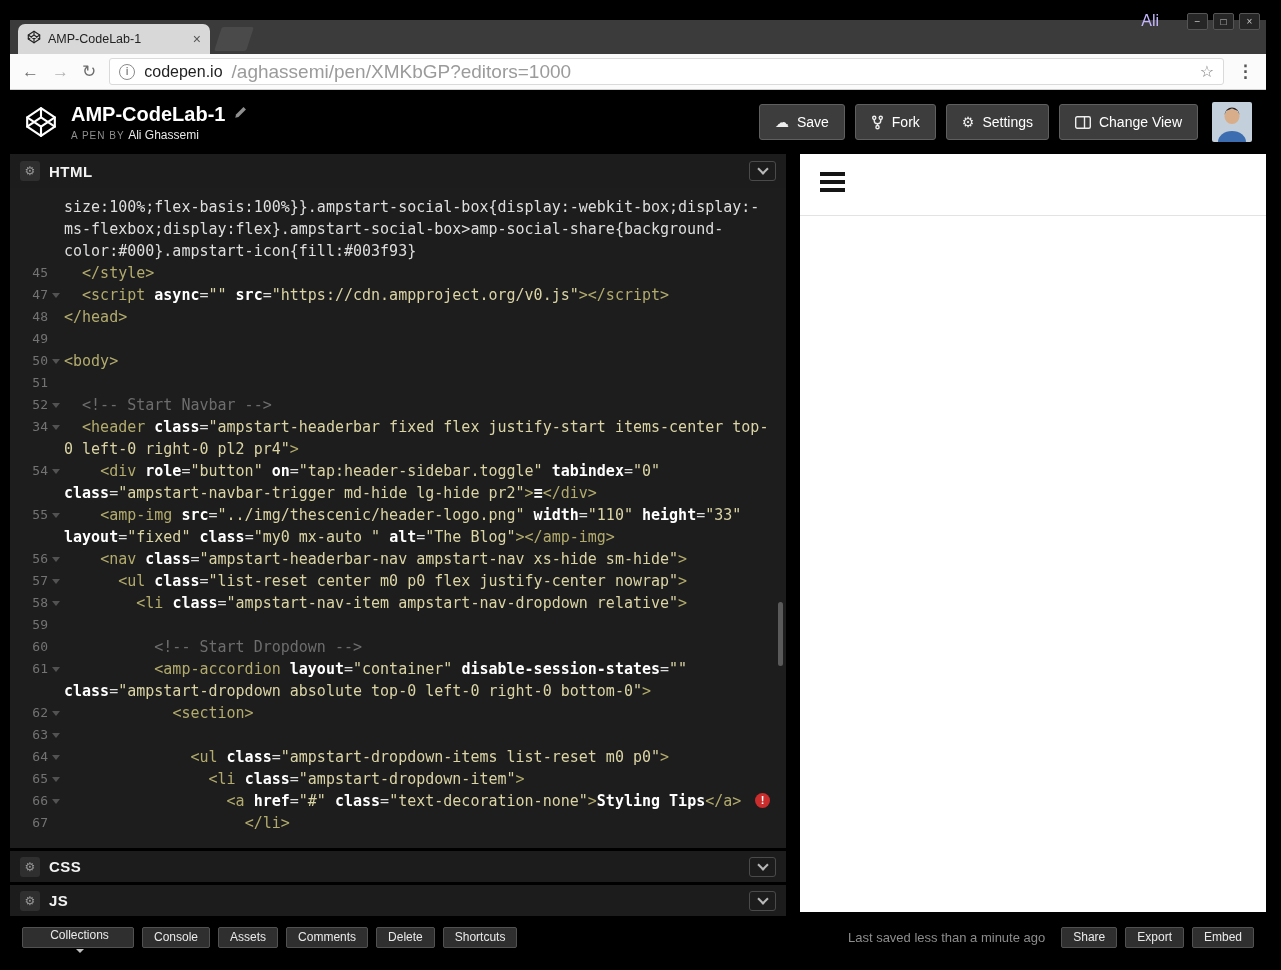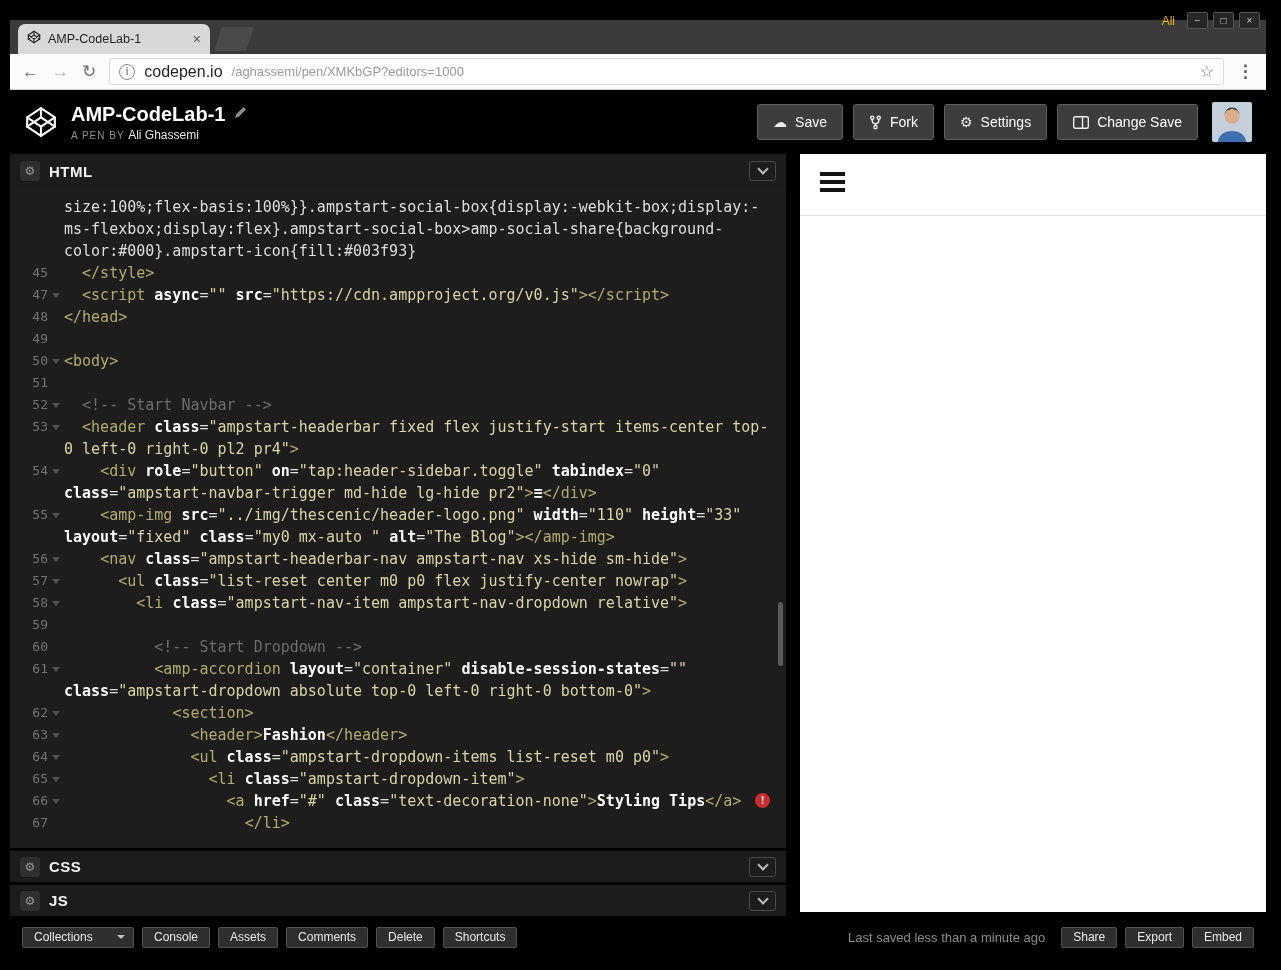--- a/index.html
+++ b/index.html
@@ -12,35 +12,35 @@
   
   .topbar { position:relative; flex:0 0 44px; background:#3b3b3b; }
   .topbar::before { content:""; position:absolute; top:0; left:0; right:0; height:10px; background:#000; }
   .tab { position:absolute; left:8px; bottom:0; width:192px; height:30px; background:#d8d8d8;
     border-radius:7px 7px 0 0; display:flex; align-items:center; gap:7px; padding:0 9px; z-index:2; }
   .tab-title { flex:1; font-size:12.5px; color:#222; white-space:nowrap; overflow:hidden; }
   .tab-close { color:#555; font-size:14px; line-height:14px; cursor:default; }
   .tab-stub { position:absolute; left:208px; bottom:3px; width:32px; height:24px; background:#4a4a4a;
     transform:skewX(-18deg); border-radius:2px; }
   .win-controls { position:absolute; top:2px; right:6px; display:flex; align-items:center; gap:5px; z-index:3; }
-  .win-user { color:#eab308; font-size:12px; margin-right:7px; }
+  .win-user { color:#c4b5fd; font-size:16px; margin-right:23px; }
   .win-btn { width:21px; height:17px; background:#262626; border:1px solid #555; color:#c9c9c9;
     font-size:10px; display:flex; align-items:center; justify-content:center; border-radius:2px; }
 
   
   .addressbar { flex:0 0 36px; background:#fbfbfb; border-bottom:1px solid #cfcfcf;
     display:flex; align-items:center; padding:0 12px; gap:13px; }
   .nav-ico { font-size:17px; color:#6e6e6e; }
   .nav-ico.fwd { color:#b5b5b5; }
   .url-box { flex:1; height:27px; background:#fff; border:1px solid #dadada; border-radius:3px;
     display:flex; align-items:center; padding:0 9px; gap:9px; }
   .info-ico { width:16px; height:16px; border:1.5px solid #8a8a8a; border-radius:50%; color:#8a8a8a;
     font-size:10px; font-weight:bold; display:flex; align-items:center; justify-content:center; }
   .url-host { font-size:16px; color:#1f1f1f; }
-  .url-path { font-size:13px; color:#9b9b9b; }
+  .url-path { font-size:19px; color:#9b9b9b; }
   .star { margin-left:auto; color:#7d7d7d; font-size:16px; }
   .menu-dots { color:#555; font-size:17px; font-weight:bold; }
 
   
   .cp-header { flex:0 0 64px; background:#000; display:flex; align-items:center; padding:0 14px; gap:13px; }
   .cp-logo svg { display:block; }
   .pen-title-row { display:flex; align-items:center; gap:9px; }
   .pen-title { color:#fff; font-size:20px; font-weight:bold; }
   .byline { margin-top:2px; font-size:10px; color:#8f8f8f; letter-spacing:1px; }
   .byline .author { font-size:12px; color:#e8e8e8; letter-spacing:0; }
@@ -88,21 +88,21 @@
   .preview-col { flex:1; background:#fff; margin-left:14px; margin-bottom:10px; position:relative; }
   .preview-hamburger { position:absolute; left:20px; top:18px; width:25px; }
   .preview-hamburger .bar { height:3.5px; background:#151515; margin-bottom:4.5px; }
   .preview-hamburger .bar:last-child { margin-bottom:0; }
   .preview-divider { position:absolute; left:0; right:0; top:61px; height:1px; background:#e3e3e3; }
 
   
   .footer { flex:0 0 30px; background:#000; display:flex; align-items:center; padding:0 12px; gap:8px; }
   .fbtn { height:21px; background:#2f2f2f; border:1px solid #515151; border-radius:2px; color:#eaeaea;
     font-size:12px; font-family:"Liberation Sans",sans-serif; display:flex; align-items:center; padding:0 11px; gap:7px; }
-  .fbtn.collections { padding-right:8px; min-width:112px; justify-content:space-between; }
+  .fbtn.collections { padding-right:8px; min-width:112px; justify-content:space-between;flex-direction:column; }
   .caret { border-left:4px solid transparent; border-right:4px solid transparent; border-top:4px solid #c0c0c0; }
   .f-status { margin-left:auto; color:#8c8c8c; font-size:13px; margin-right:8px; }
 </style>
 </head>
 <body>
 
 <div class="screen">
   <div class="window">
 
     <div class="topbar">
@@ -179,21 +179,21 @@
           <span class="hbtn-ico">⚙</span>
           <span>Settings</span>
         </button>
         <button class="hbtn">
           <span class="hbtn-ico">
             <svg width="16" height="13" viewBox="0 0 16 13" fill="none" stroke="#eee" stroke-width="1.4">
               <rect x="0.7" y="0.7" width="14.6" height="11.6" rx="1.5"></rect>
                 <line x1="9.5" y1="0.7" x2="9.5" y2="12.3"></line>
             </svg>
           </span>
-          <span>Change Save</span>
+          <span>Change View</span>
         </button>
         <span class="avatar">
           <svg width="40" height="40" viewBox="0 0 40 40">
             <rect width="40" height="40" fill="#c3cfdb"></rect>
             <path d="M6 40 a14 11 0 0 1 28 0 z" fill="#3c6db0"></path>
             <circle cx="20" cy="14.5" r="7.5" fill="#d8ad89"></circle>
             <path d="M12.5 13 a7.5 7.5 0 0 1 15 0 l-1.5-4 -6-2.5 -6 2.5 z" fill="#2b241f"></path>
           </svg>
         </span>
       </div>
@@ -275,21 +275,21 @@
               </div>
               <div class="code-row">
                 <span class="gutter">
                   <span class="lnum">52</span>
                   <span class="fold on"></span>
                 </span>
                 <span class="code-text"><span class="tok-p">  </span><span class="tok-c">&lt;!-- Start Navbar --&gt;</span></span>
               </div>
               <div class="code-row">
                 <span class="gutter">
-                  <span class="lnum">53</span>
+                  <span class="lnum">34</span>
                   <span class="fold on"></span>
                 </span>
                 <span class="code-text"><span class="tok-p">  </span><span class="tok-t">&lt;header </span><span class="tok-a">class</span><span class="tok-p">=</span><span class="tok-s">"ampstart-headerbar fixed flex justify-start items-center top-</span></span>
               </div>
               <div class="code-row">
                 <span class="gutter">
                   <span class="lnum"></span>
                   <span class="fold"></span>
                 </span>
                 <span class="code-text"><span class="tok-s">0 left-0 right-0 pl2 pr4"</span><span class="tok-t">&gt;</span></span>
@@ -376,21 +376,20 @@
                   <span class="lnum">62</span>
                   <span class="fold on"></span>
                 </span>
                 <span class="code-text"><span class="tok-p">            </span><span class="tok-t">&lt;section&gt;</span></span>
               </div>
               <div class="code-row">
                 <span class="gutter">
                   <span class="lnum">63</span>
                   <span class="fold on"></span>
                 </span>
-                <span class="code-text"><span class="tok-p">              </span><span class="tok-t">&lt;header&gt;</span><span class="tok-x">Fashion</span><span class="tok-t">&lt;/header&gt;</span></span>
               </div>
               <div class="code-row">
                 <span class="gutter">
                   <span class="lnum">64</span>
                   <span class="fold on"></span>
                 </span>
                 <span class="code-text"><span class="tok-p">              </span><span class="tok-t">&lt;ul </span><span class="tok-a">class</span><span class="tok-p">=</span><span class="tok-s">"ampstart-dropdown-items list-reset m0 p0"</span><span class="tok-t">&gt;</span></span>
               </div>
               <div class="code-row">
                 <span class="gutter">

